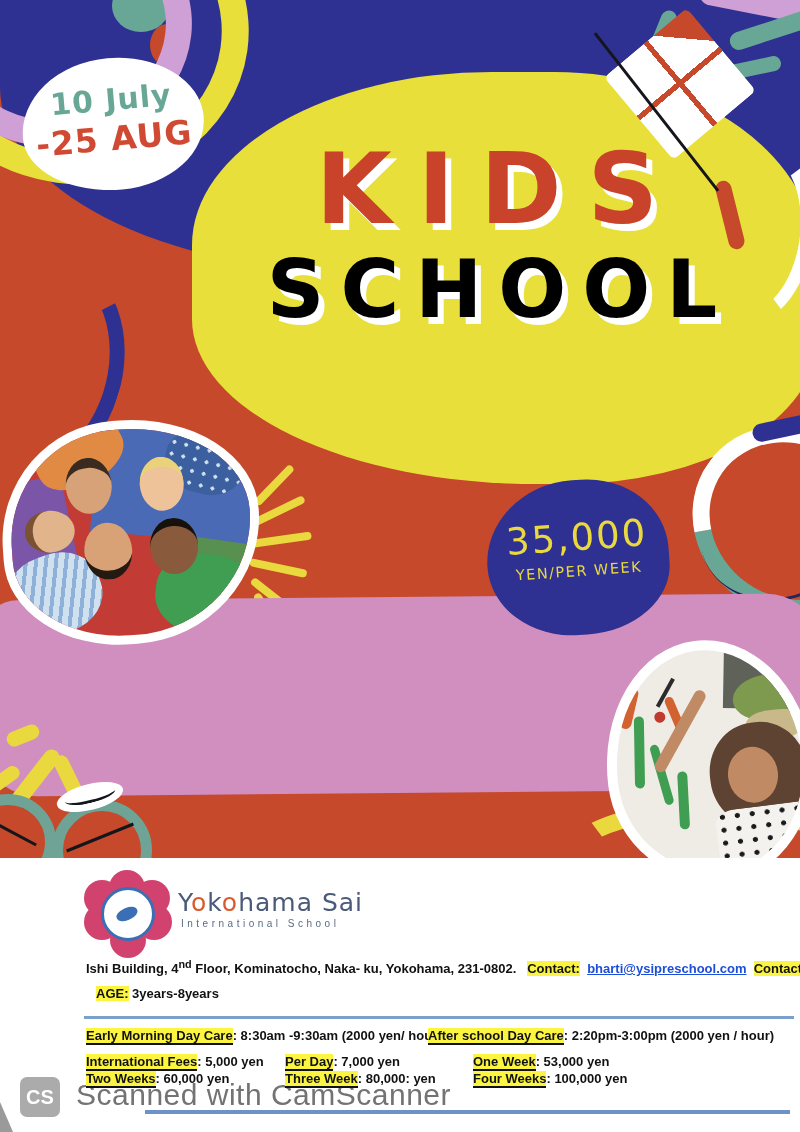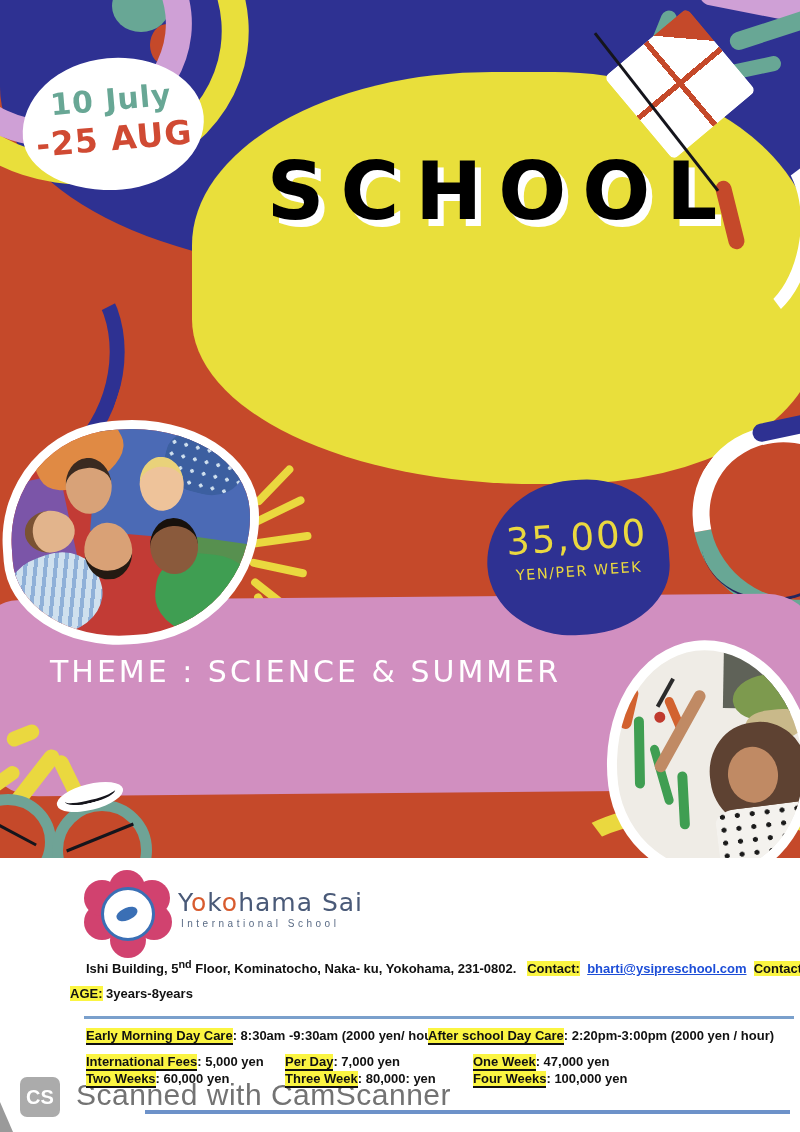--- a/index.html
+++ b/index.html
@@ -96,20 +96,21 @@
     <div class="shp" style="top:12px;left:655px;width:3px;height:200px;background:#15151c;transform:rotate(-38deg);z-index:5;"></div>
     <div class="shp" style="top:140px;left:692px;width:95px;height:160px;border:13px solid transparent;border-right-color:#fff;border-radius:50%;transform:rotate(8deg);z-index:4;"></div>
     <div class="shp" style="top:180px;left:722px;width:16px;height:70px;background:#c5492a;border-radius:8px;transform:rotate(-14deg);z-index:3;"></div>
 
     <div class="date-oval">
       <span class="date-l1">10 July</span>
       <span class="date-l2">-25 AUG</span>
     </div>
 
     <div class="title-block">
+      <div class="t-kids">KIDS</div>
       <div class="t-school">SCHOOL</div>
     </div>
 
     <div class="photo-kids">
       <div class="shp" style="top:-12px;left:88px;width:170px;height:125px;background:#4b6ab5;transform:rotate(9deg);"></div>
       <div class="shp" style="top:45px;left:-14px;width:75px;height:110px;background:#7b55a8;transform:rotate(-8deg);"></div>
       <div class="shp" style="top:120px;left:175px;width:80px;height:95px;background:#57904f;transform:rotate(12deg);"></div>
       <div class="shp" style="top:-6px;left:28px;width:92px;height:58px;background:#e08a44;border-radius:45%;transform:rotate(-24deg);"></div>
       <div class="shp" style="top:8px;left:158px;width:80px;height:62px;background:radial-gradient(#cfe0ee 1.6px, #3c5fa0 2px);background-size:12px 12px;border-radius:45%;transform:rotate(18deg);"></div>
       <div class="shp" style="top:120px;left:-8px;width:95px;height:80px;background:repeating-linear-gradient(115deg,#cfe0ee 0 6px,#8fb0d8 6px 10px);border-radius:45%;transform:rotate(-15deg);"></div>
@@ -142,21 +143,20 @@
     <div class="shp" style="top:428px;left:690px;width:168px;height:152px;border-radius:50%;border:17px solid;border-color:#fff #e9a8d0 #68a795 #fff;transform:rotate(35deg);z-index:3;"></div>
     <div class="shp" style="top:468px;left:700px;width:150px;height:130px;border-radius:50%;border-bottom:3px solid #23265e;transform:rotate(-12deg);z-index:3;"></div>
     <div class="shp" style="top:418px;left:752px;width:72px;height:18px;background:#2e3192;border-radius:10px;transform:rotate(-12deg);z-index:3;"></div>
 
     <div class="price-circle">
       <span class="price-amount">35,000</span>
       <span class="price-per">YEN/PER WEEK</span>
     </div>
 
     <div class="pink-band"></div>
-    <div class="theme-text">THEME : SCIENCE &amp; SUMMER</div>
 
     <div class="photo-girl">
       <div class="shp" style="top:-8px;left:118px;width:95px;height:75px;background:#5f6258;transform:rotate(8deg);"></div>
       <div class="shp" style="top:32px;left:124px;width:70px;height:46px;background:#7d9a4e;border-radius:50%;"></div>
       <div class="shp" style="top:68px;left:134px;width:56px;height:30px;background:#c9b98a;border-radius:40%;"></div>
       <div class="shp" style="top:28px;left:14px;width:12px;height:42px;background:#d2622f;border-radius:6px;transform:rotate(20deg);"></div>
       <div class="shp" style="top:58px;left:20px;width:10px;height:72px;background:#3f9e52;border-radius:6px;transform:rotate(6deg);"></div>
       <div class="shp" style="top:88px;left:40px;width:9px;height:62px;background:#3f9e52;border-radius:6px;transform:rotate(-9deg);"></div>
       <div class="shp" style="top:118px;left:58px;width:10px;height:58px;background:#3f9e52;border-radius:6px;transform:rotate(4deg);"></div>
       <div class="shp" style="top:42px;left:60px;width:9px;height:36px;background:#d2622f;border-radius:5px;transform:rotate(-16deg);"></div>
@@ -195,49 +195,49 @@
     <div class="shp" style="top:38px;left:32px;width:22px;height:12px;background:#3a6fb5;border-radius:45%;transform:rotate(-24deg);"></div>
   </div>
 
   <div class="brand-name">
     <span>Y</span><span class="o">o</span><span>k</span><span class="o">o</span><span>hama Sai</span>
   </div>
   <div class="brand-sub">International School</div>
 
 
   <div class="ft" style="top:958px;left:86px;">
-    <span><span>Ishi Building, 5</span><sup>nd</sup><span> Floor, Kominatocho, Naka- ku, Yokohama, 231-0802.</span></span>
+    <span><span>Ishi Building, 4</span><sup>nd</sup><span> Floor, Kominatocho, Naka- ku, Yokohama, 231-0802.</span></span>
     <span>&nbsp;</span>
     <span class="hl">Contact:</span>
     <span>&nbsp;</span><a class="email">bharti@ysipreschool.com</a><span>&nbsp;</span>
     <span class="hl">Contact Number:</span>
     
   </div>
 
-  <div class="ft" style="top:986px;left:70px;text-align:right;">
+  <div class="ft" style="top:986px;left:96px;text-align:right;">
     <span class="hl">AGE:</span><span> 3years-8years</span>
   </div>
 
   <div class="rule" style="top:1016px;left:84px;width:710px;height:3px;"></div>
 
   <div class="ft" style="top:1028px;left:86px;">
     <span class="hlu">Early Morning Day Care</span><span>: 8:30am -9:30am (2000 yen/ hour)</span>
   </div>
   <div class="ft" style="top:1028px;left:428px;">
     <span class="hlu">After school Day Care</span><span>: 2:20pm-3:00pm (2000 yen / hour)</span>
   </div>
 
   <div class="ft" style="top:1054px;left:86px;">
     <span class="hlu">International Fees</span><span>: 5,000 yen</span>
   </div>
   <div class="ft" style="top:1054px;left:285px;">
     <span class="hlu">Per Day</span><span>: 7,000 yen</span>
   </div>
   <div class="ft" style="top:1054px;left:473px;">
-    <span class="hlu">One Week</span><span>: 47,000 yen</span>
+    <span class="hlu">One Week</span><span>: 53,000 yen</span>
   </div>
 
   <div class="ft" style="top:1071px;left:86px;">
     <span class="hlu">Two Weeks</span><span>: 60,000 yen</span>
   </div>
   <div class="ft" style="top:1071px;left:285px;">
     <span class="hlu">Three Week</span><span>: 80,000: yen</span>
   </div>
   <div class="ft" style="top:1071px;left:473px;">
     <span class="hlu">Four Weeks</span><span>: 100,000 yen</span>

